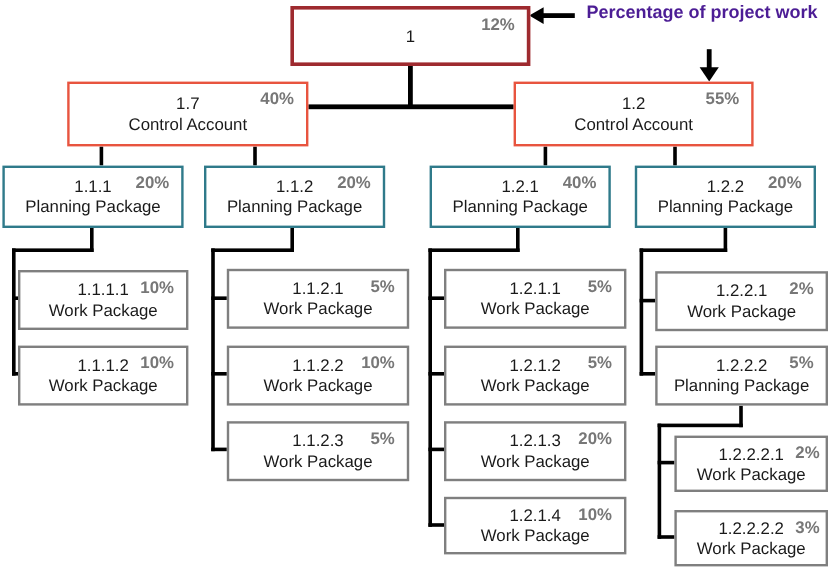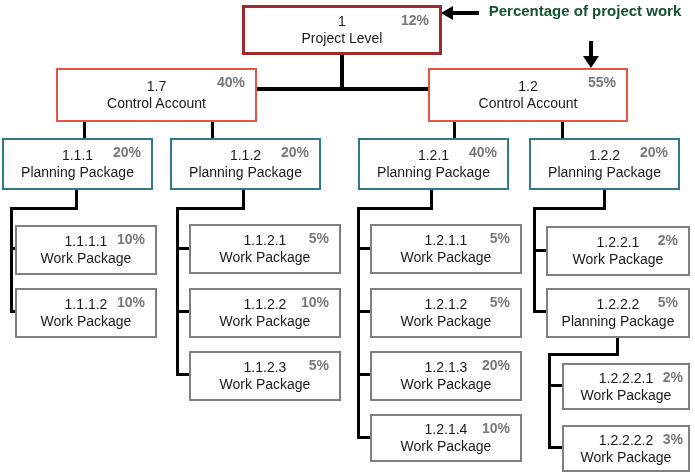--- a/index.html
+++ b/index.html
@@ -29,21 +29,21 @@
   }
   .lvl-project{border:3px solid #9E2A2F;}
   .lvl-ca{border:2px solid #E8543F;}
   .lvl-pp{border:2px solid #2F7A8A;}
   .lvl-wp{border:2px solid #7F7F7F;}
   
   .line{position:absolute;background:#000;z-index:1;}
   
   .note{
     position:absolute;left:478px;top:2px;width:214px;
-    font-size:15px;font-weight:bold;color:#14532d;
+    font-size:15px;font-weight:bold;color:#4c1d95;
     text-align:center;line-height:18px;white-space:nowrap;
   }
   .arrow-left-line{position:absolute;left:452px;top:11px;width:27px;height:4px;background:#000;}
   .arrow-left-head{
     position:absolute;left:441px;top:6px;width:0;height:0;
     border-top:7px solid transparent;border-bottom:7px solid transparent;
     border-right:12px solid #000;
   }
   .arrow-down-line{position:absolute;left:589px;top:41px;width:4px;height:17px;background:#000;}
   .arrow-down-head{
@@ -94,21 +94,20 @@
 
   <div class="line" style="left:616px;top:338px;width:3px;height:18px"></div>
   <div class="line" style="left:548px;top:353px;width:71px;height:3px"></div>
   <div class="line" style="left:548px;top:353px;width:3px;height:96px"></div>
   <div class="line" style="left:548px;top:384px;width:15px;height:3px"></div>
   <div class="line" style="left:548px;top:446px;width:15px;height:3px"></div>
 
   <div class="node lvl-project" style="left:242px;top:5px;width:200px;height:50px">
     <span class="pct">12%</span>
     <span class="nid">1</span>
-    <span class="nlabel">Project Level</span>
   </div>
 
   <div class="node lvl-ca" style="left:56px;top:68px;width:201px;height:54px">
     <span class="pct">40%</span>
     <span class="nid">1.7</span>
     <span class="nlabel">Control Account</span>
   </div>
 
   <div class="node lvl-ca" style="left:428px;top:68px;width:200px;height:54px">
     <span class="pct">55%</span>

